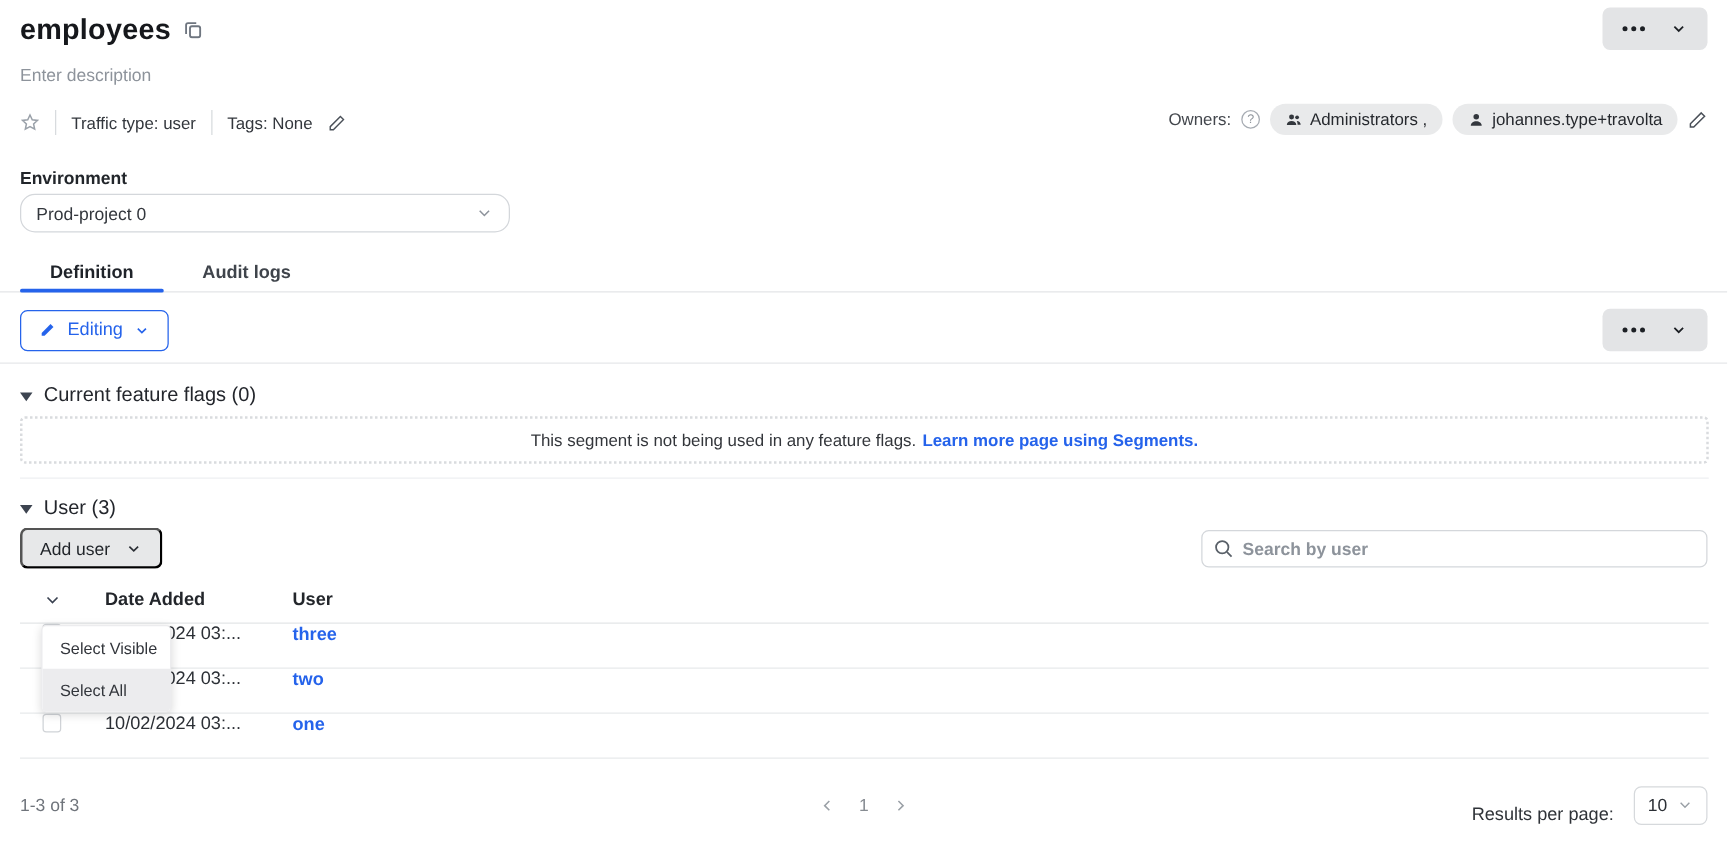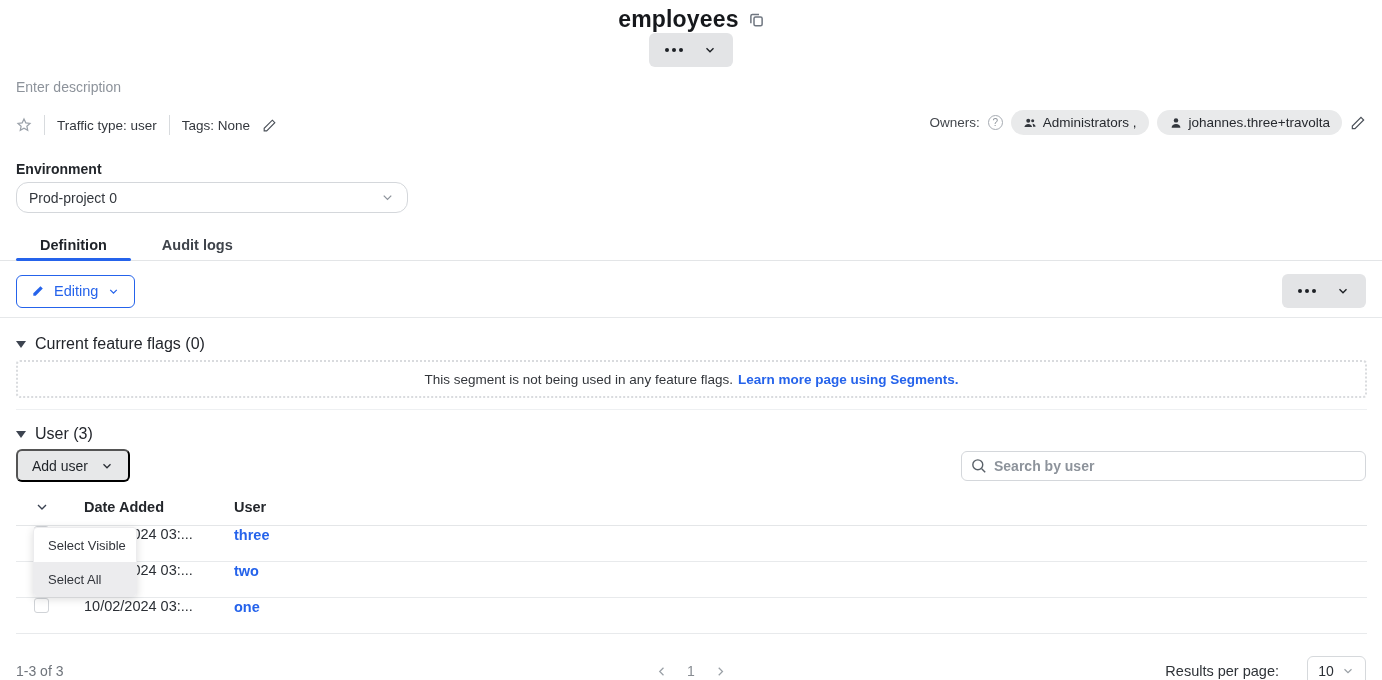--- a/index.html
+++ b/index.html
@@ -8,21 +8,21 @@
     position: relative;
     width: 1382px; height: 680px;
     background: #ffffff;
     font-family: "Liberation Sans", sans-serif;
     color: #23262b;
     overflow: hidden;
   }
   .px { padding-left:16px; padding-right:16px; }
 
   
-  .title-row { display:flex; align-items:center; justify-content:space-between; padding-top:6px;flex-direction:column; }
+  .title-row { display:flex; align-items:center; justify-content:space-between; padding-top:6px; }
   .title-left { display:flex; align-items:center; gap:10px; }
   .page-title { font-size:23px; font-weight:700; color:#16181c; letter-spacing:.2px; }
   .copy-icon { color:#6f7680; display:flex; align-items:center; cursor:pointer; }
 
   .gray-split-btn {
     display:flex; align-items:center; background:#e3e4e6; border-radius:6px;
     height:34px; padding:0 6px; cursor:pointer;
   }
   .gray-split-btn .seg { display:flex; align-items:center; justify-content:center; padding:0 10px; height:100%; color:#1d2025; }
   .dots { display:flex; gap:3px; }
@@ -123,21 +123,21 @@
   .select-menu .item { height:34px; display:flex; align-items:center; padding:0 14px;
     font-size:13px; color:#33363c; cursor:pointer; white-space:nowrap; }
   .select-menu .item.hover { background:#ececee; }
 
   
   .pagination { margin-top:20px; display:flex; align-items:center; position:relative; height:34px; }
   .range-text { font-size:14px; color:#6f747b; }
   .pager { position:absolute; left:50%; transform:translateX(-50%); display:flex; align-items:center; gap:18px; }
   .pg-chev { color:#9aa0a6; display:flex; cursor:pointer; }
   .pg-num { font-size:14px; color:#878c92; cursor:pointer; }
-  .rpp { margin-left:auto; display:flex; align-items:center; gap:28px; }
+  .rpp { margin-left:auto; display:flex; align-items:flex-end; gap:16px; }
   .rpp-label { font-size:14.5px; color:#2f3338; }
   .rpp-select { width:59px; height:31px; border:1px solid #d6d9dc; border-radius:6px;
     display:flex; align-items:center; justify-content:center; gap:7px;
     font-size:14px; color:#2b2f35; cursor:pointer; }
   .rpp-select .chev { color:#9aa0a6; display:flex; }
 </style>
 </head>
 <body>
 
 <div class="page">
@@ -198,21 +198,21 @@
               <circle cx="16.6" cy="8.3" r="2.6"></circle>
               <path d="M16.2 13.4c3 .2 5.3 2.2 5.3 5.1h-4.2c0-2-.4-3.8-1.1-5.1z"></path>
             </svg>
           <span>Administrators ,</span>
         </span>
         <span class="badge">
           <svg width="14" height="14" viewBox="0 0 24 24" fill="currentColor">
               <circle cx="12" cy="7.5" r="3.8"></circle>
               <path d="M4.5 20c0-3.8 3.4-6.2 7.5-6.2s7.5 2.4 7.5 6.2z"></path>
             </svg>
-          <span>johannes.three+travolta</span>
+          <span>johannes.type+travolta</span>
         </span>
         <span class="icon-btn pencil">
           <svg width="16" height="16" viewBox="0 0 24 24" fill="none" stroke="currentColor" stroke-width="1.8">
               <path d="M16.5 3.5l4 4L7.5 20.5H3.5v-4z"></path>
             </svg>
         </span>
       </div>
     </div>
 
     <div class="env-label">Environment</div>

